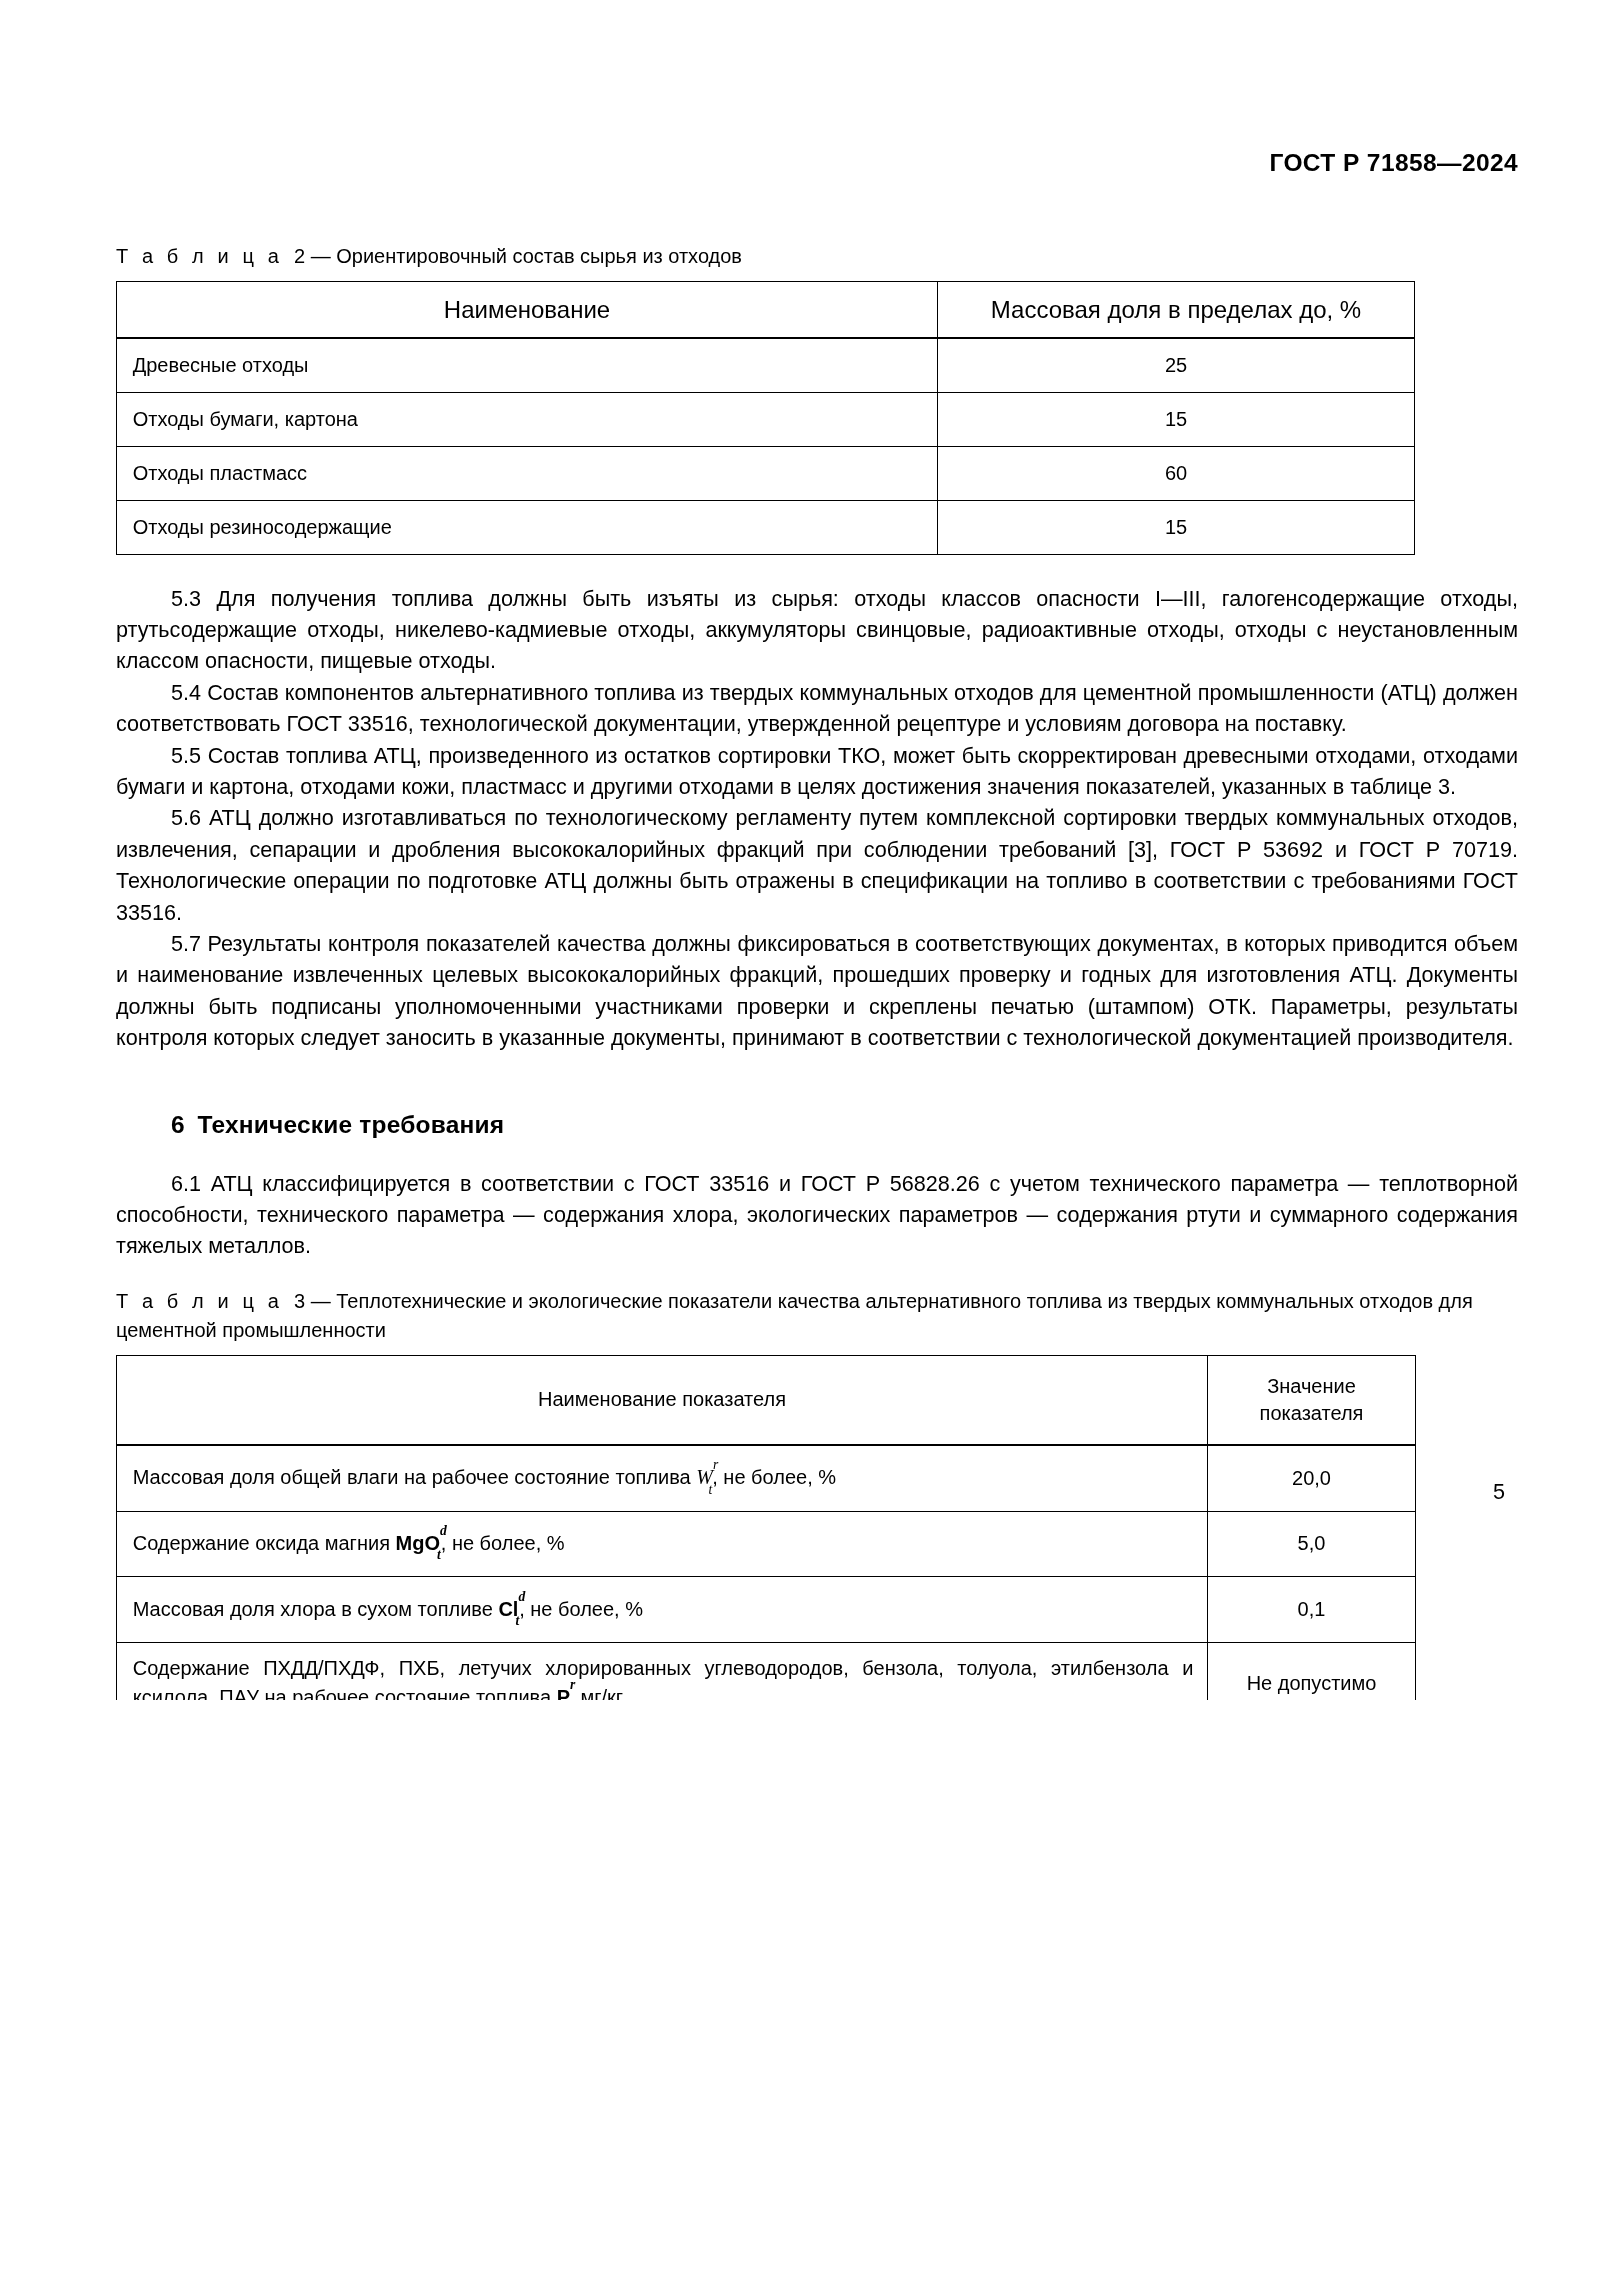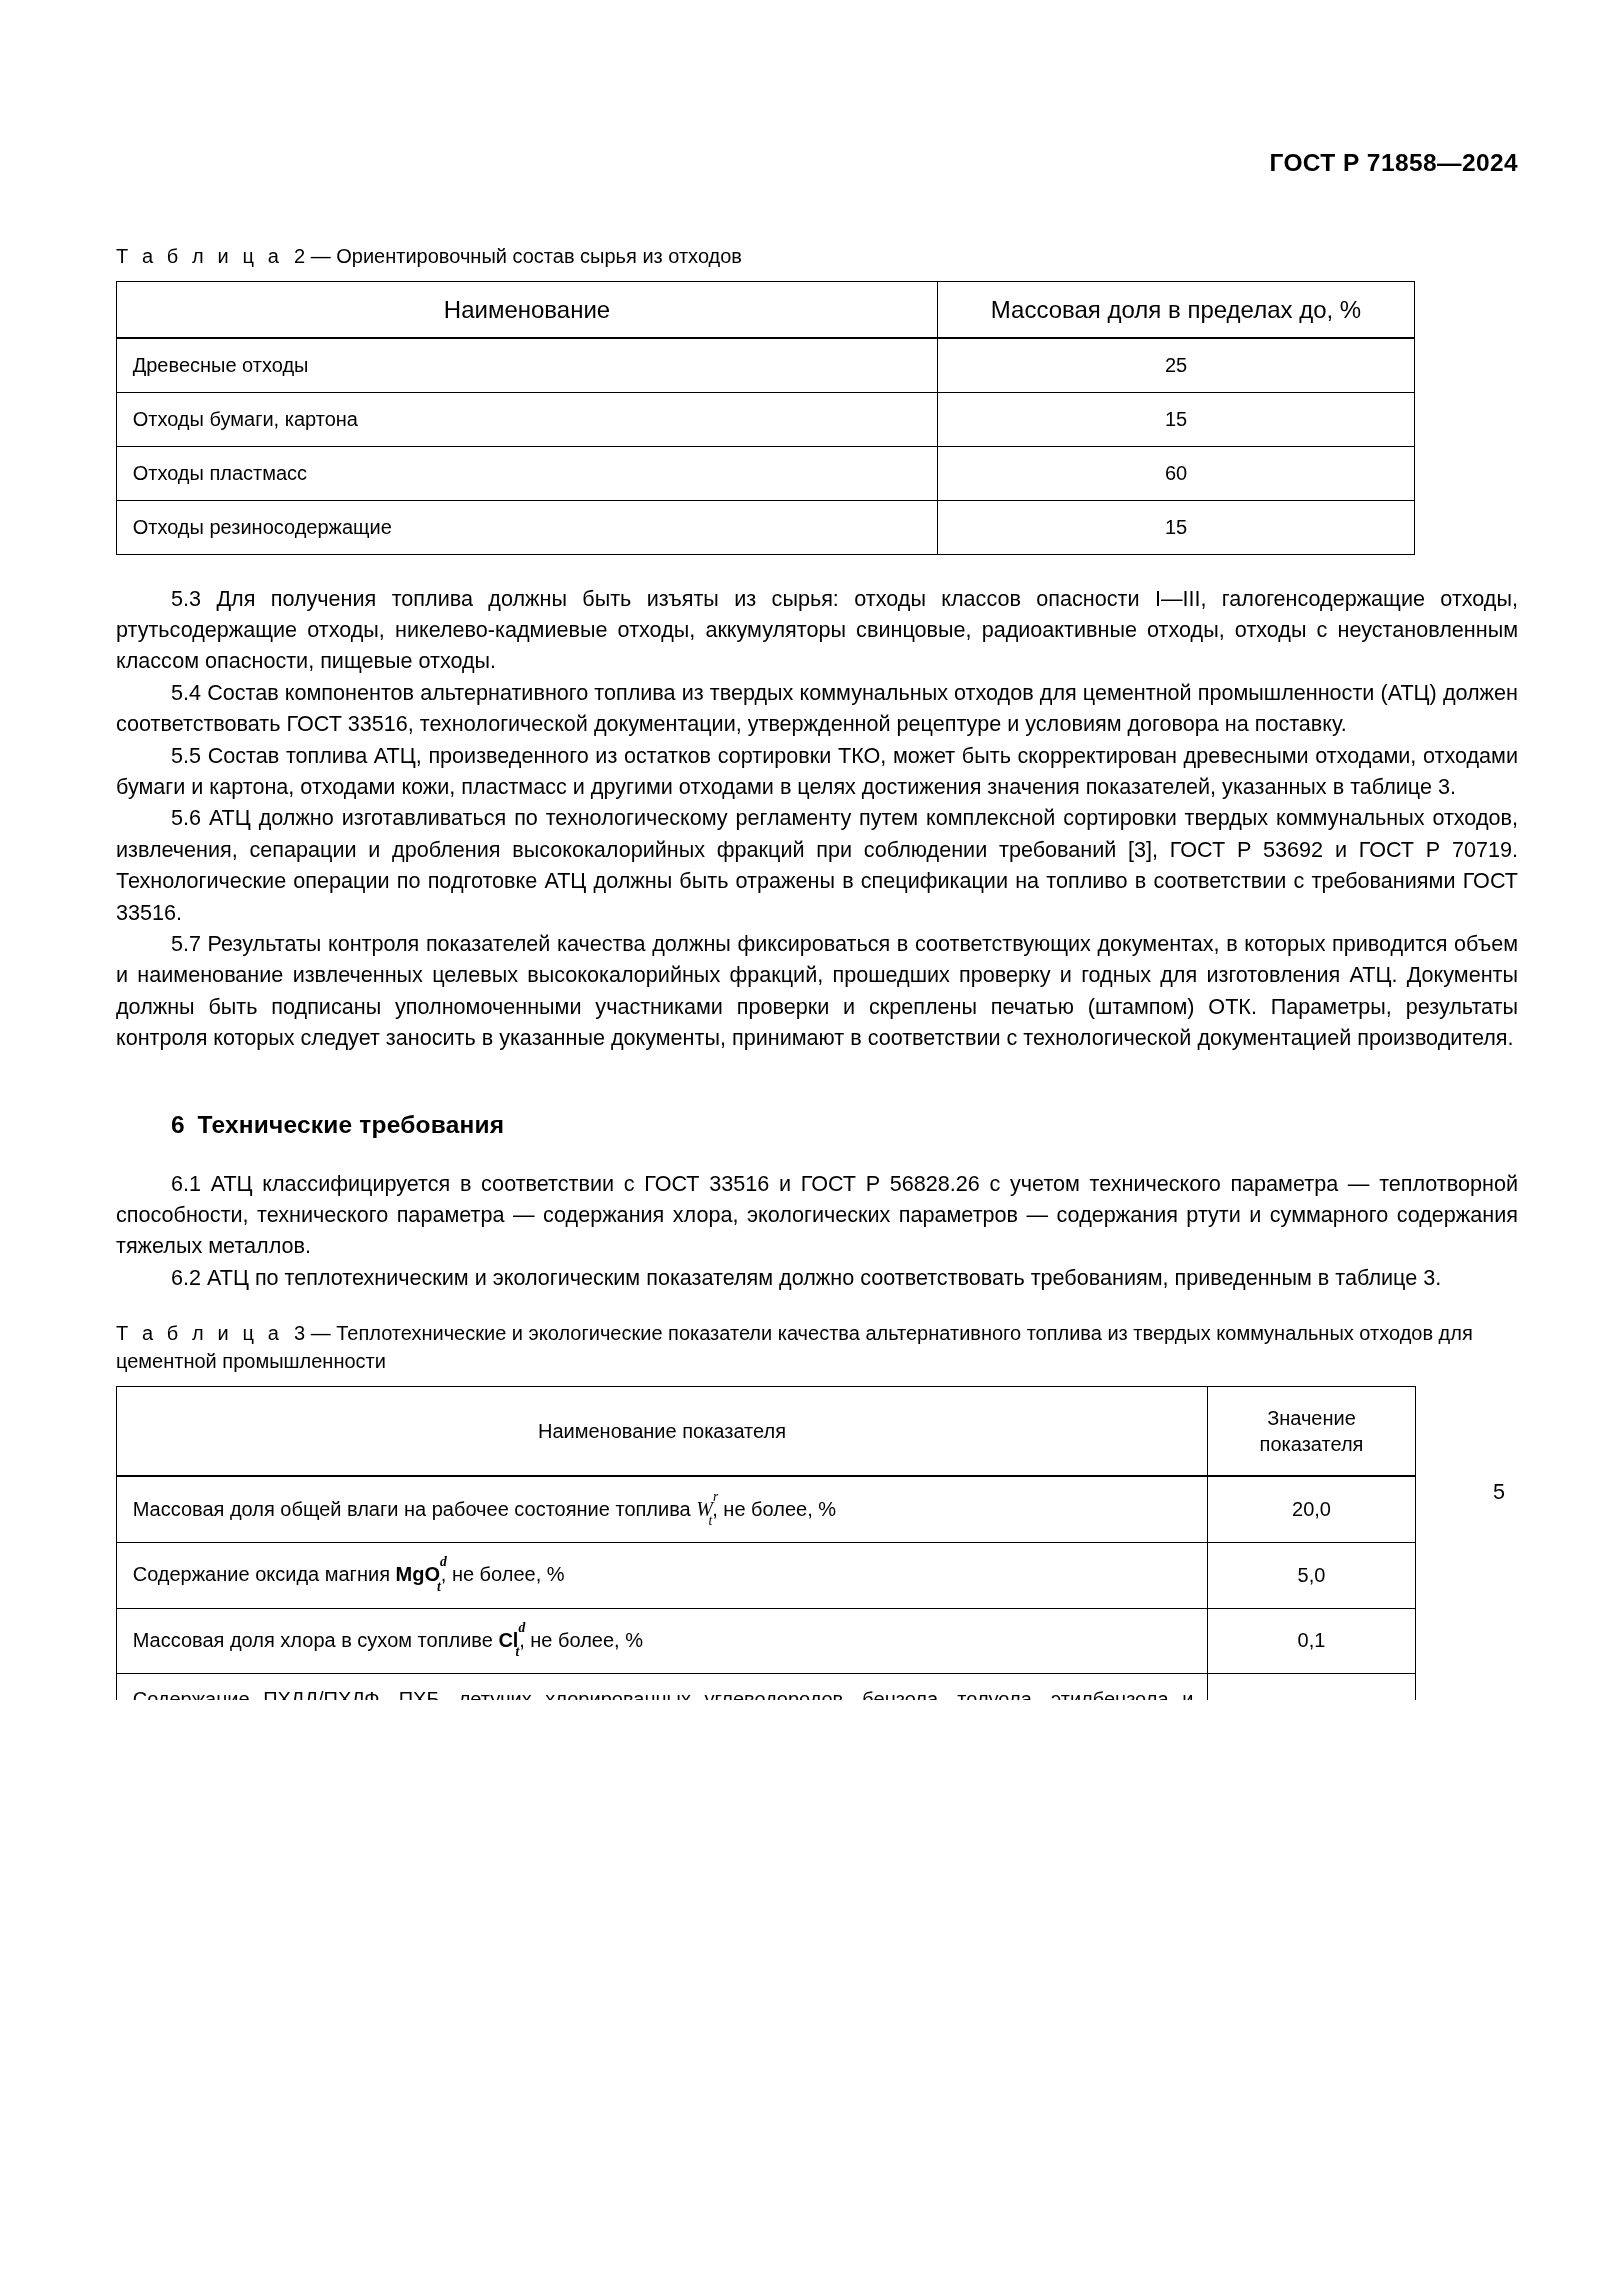--- a/index.html
+++ b/index.html
@@ -218,21 +218,20 @@
       <p>5.6  АТЦ должно изготавливаться по технологическому регламенту путем комплексной сортировки твердых коммунальных отходов, извлечения, сепарации и дробления высококалорийных фракций при соблюдении требований [3], ГОСТ Р 53692 и ГОСТ Р 70719. Технологические операции по подготовке АТЦ должны быть отражены в спецификации на топливо в соответствии с требованиями ГОСТ 33516.</p>
       <p>5.7 Результаты контроля показателей качества должны фиксироваться в соответствующих документах, в которых приводится объем и наименование извлеченных целевых высококалорийных фракций, прошедших проверку и годных для изготовления АТЦ. Документы должны быть подписаны уполномоченными участниками проверки и скреплены печатью (штампом) ОТК. Параметры, результаты контроля которых следует заносить в указанные документы, принимают в соответствии с технологической документацией производителя.</p>
     </div>
 
     <h2 class="section">
       <span class="num">6</span><span>Технические требования</span>
     </h2>
 
     <div class="body-text">
       <p>6.1  АТЦ классифицируется в соответствии с ГОСТ 33516 и ГОСТ Р 56828.26 с учетом технического параметра — теплотворной способности, технического параметра — содержания хлора, экологических параметров — содержания ртути и суммарного содержания тяжелых металлов.</p>
-      <p>6.2  АТЦ по теплотехническим и экологическим показателям должно соответствовать требованиям, приведенным в таблице 3.</p>
     </div>
 
     <div class="gap-before-t3"></div>
 
     <div class="table-caption">
       <span class="spaced">Т а б л и ц а</span><span>&nbsp;&nbsp;</span><span>3</span><span>&nbsp;</span><span>—</span><span>&nbsp;</span><span>Теплотехнические и экологические показатели качества альтернативного топлива из твердых коммунальных отходов для цементной промышленности</span>
     </div>
 
     <table class="gost t3">
       <colgroup>

